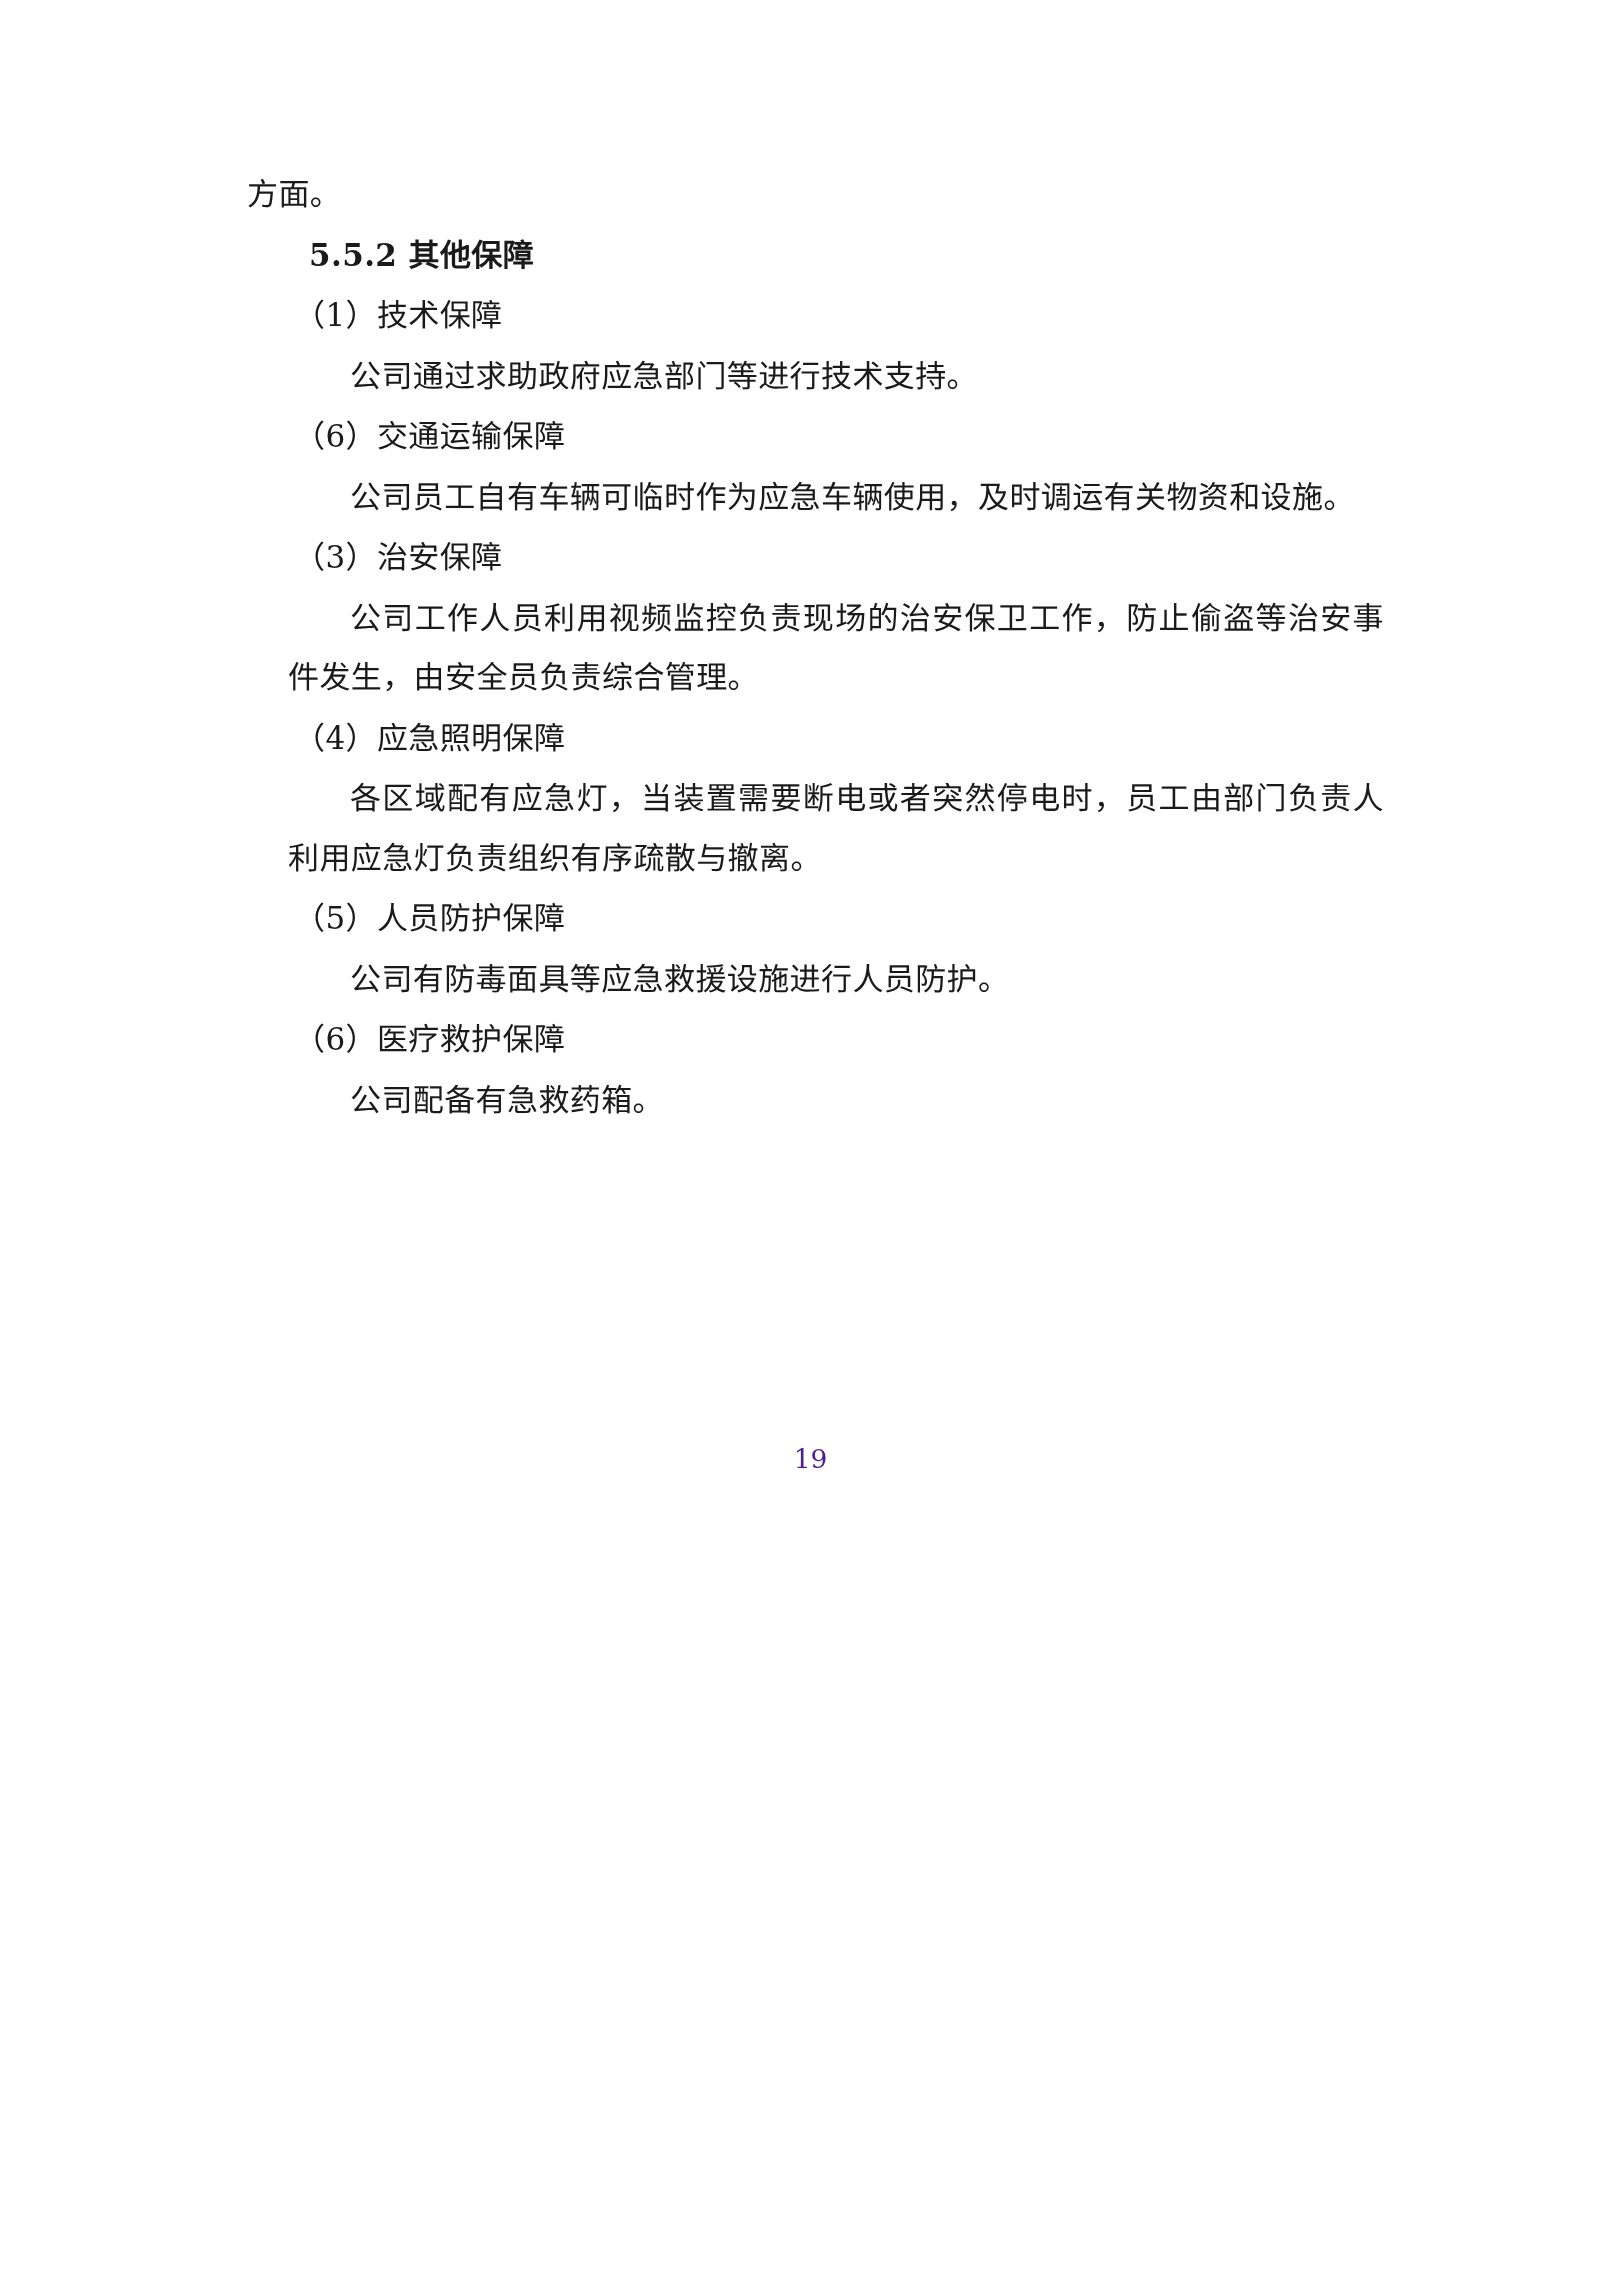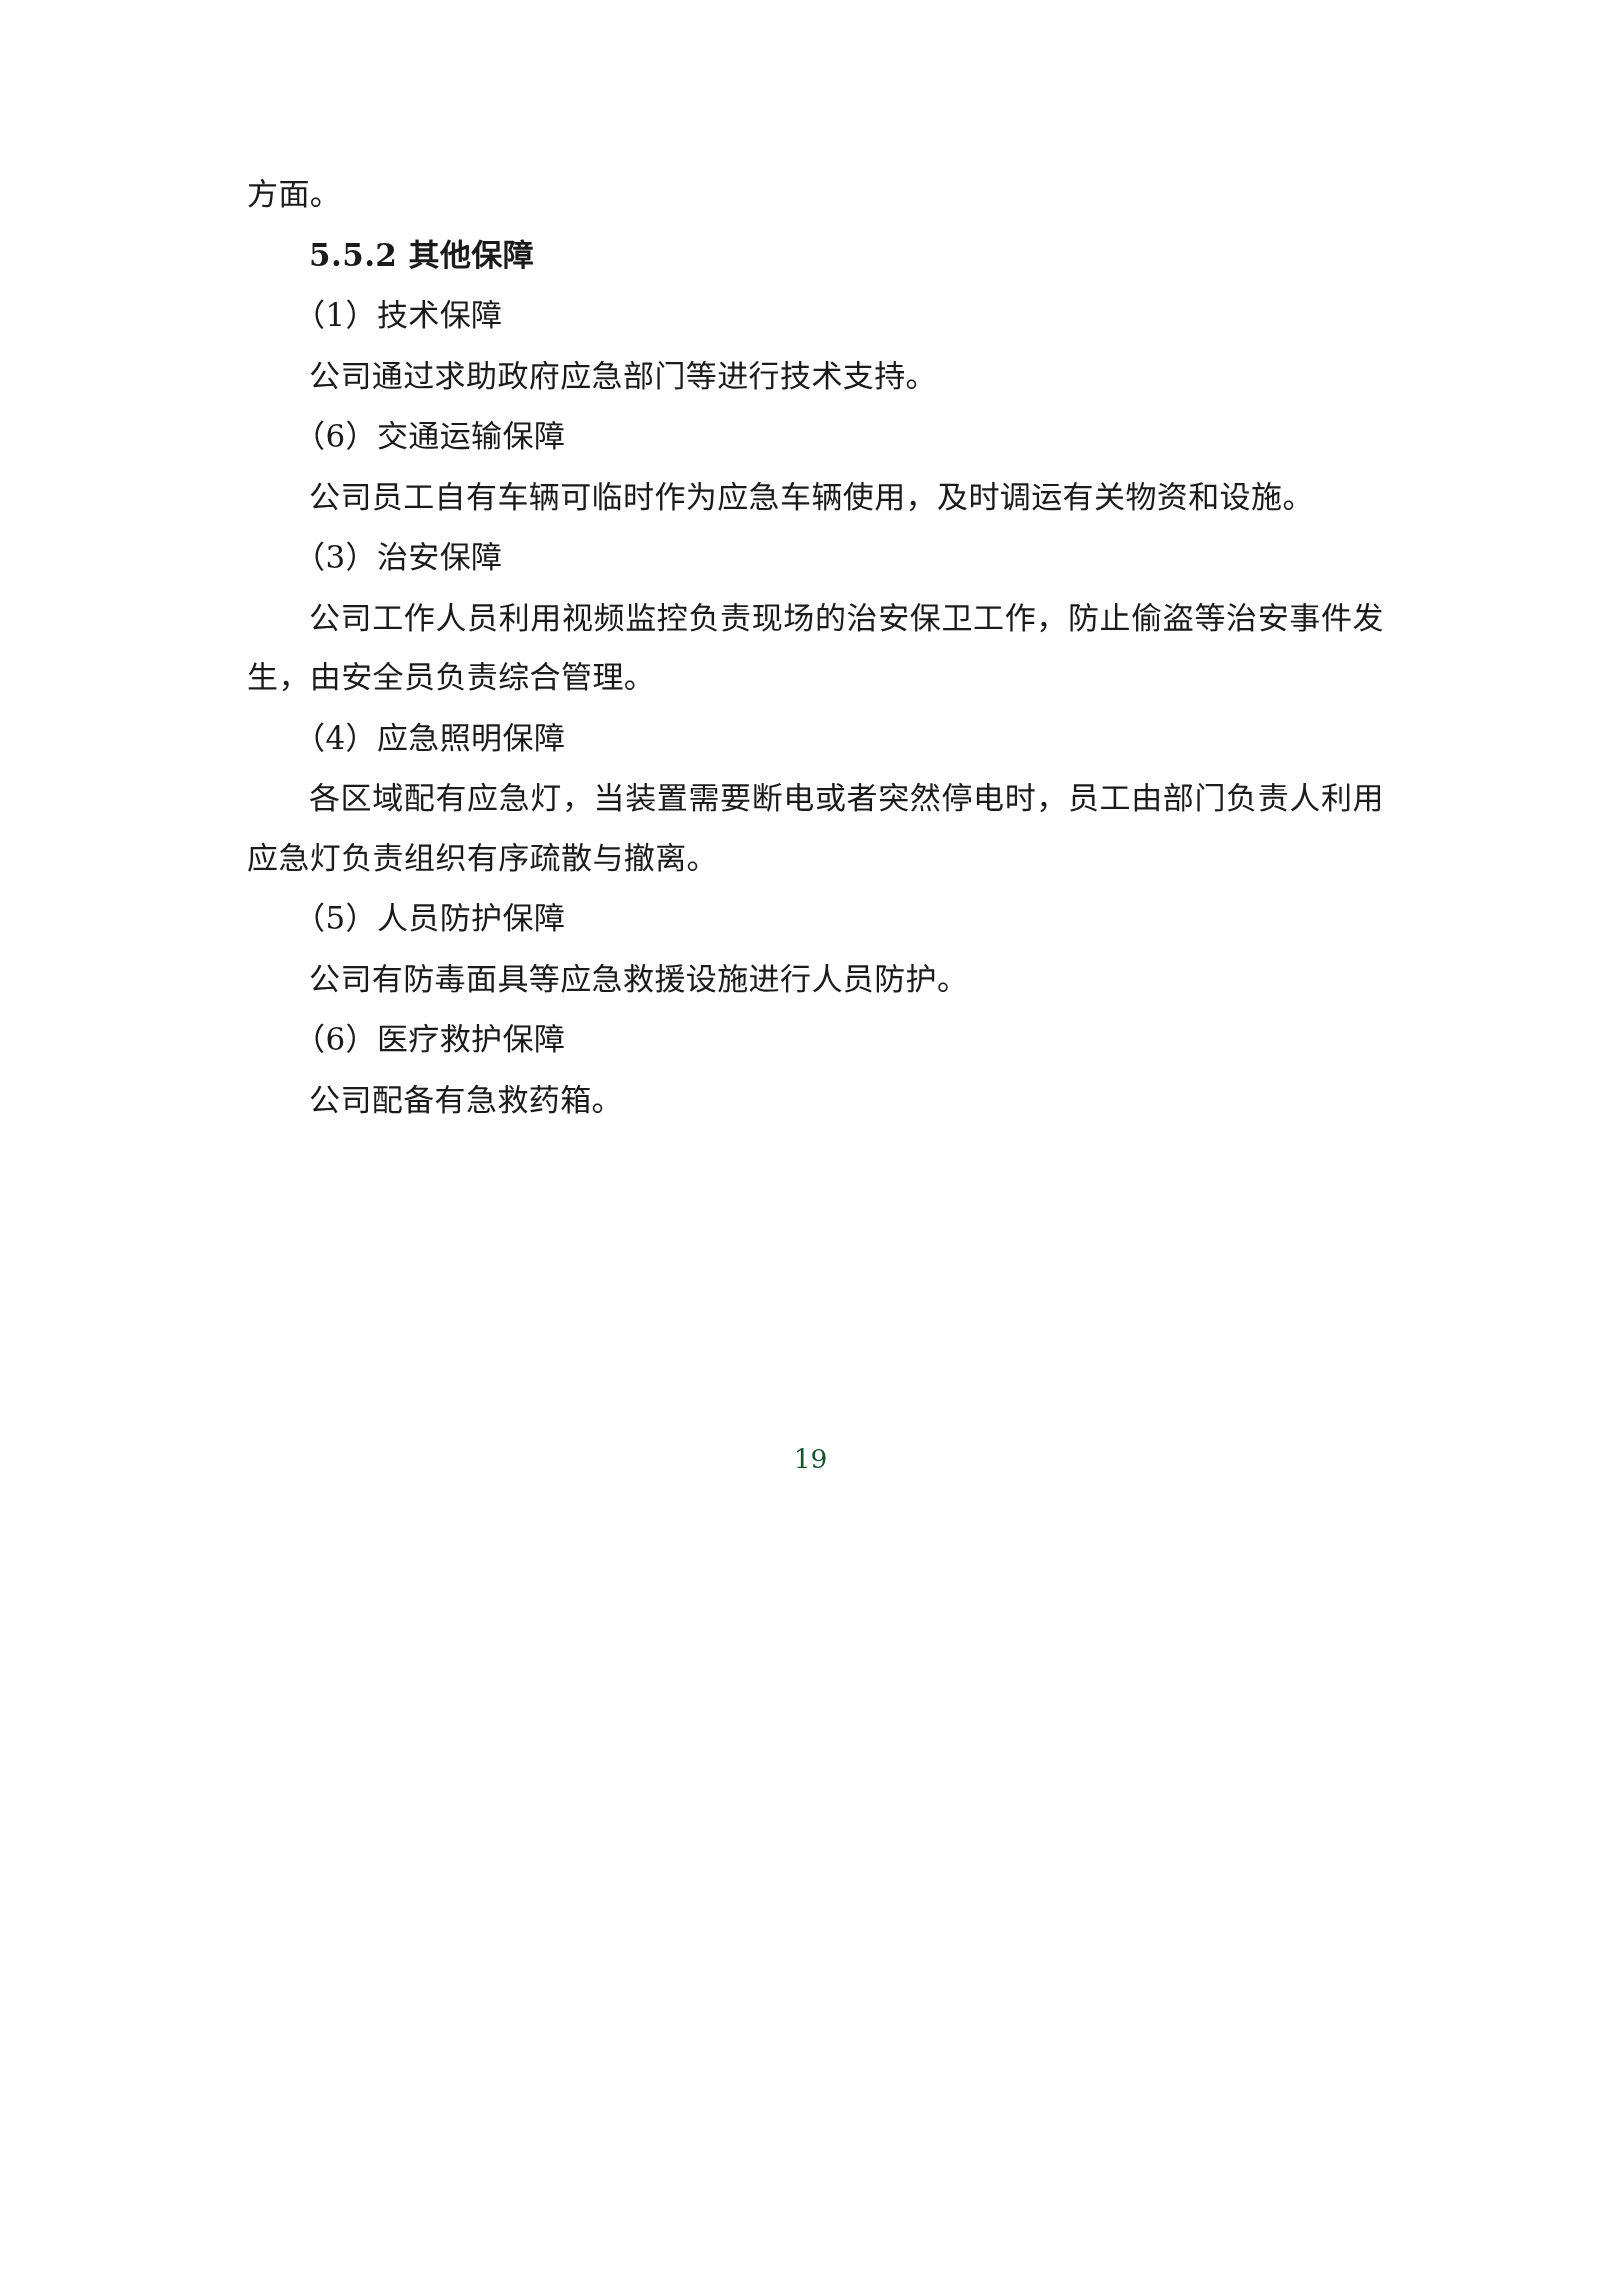--- a/index.html
+++ b/index.html
@@ -28,20 +28,21 @@
     font-size: 31px;
     line-height: 1.92;
     text-align: justify;
     text-justify: inter-ideograph;
     letter-spacing: 0.4px;
     margin: 0 0 1px 0;
     white-space: pre-wrap;
   }
   .indent-1 {
     text-indent: 62px;
+    margin-left: 41px;
   }
   .indent-half {
     text-indent: 47px;
   }
   .no-indent {
     text-indent: 0;
   }
   .heading {
     font-size: 31px;
     line-height: 1.92;
@@ -51,21 +52,21 @@
     font-weight: bold;
   }
   .footer {
     position: absolute;
     left: 0;
     right: 0;
     top: 1443px;
     text-align: center;
     font-size: 26.5px;
     font-family: "DejaVu Serif", "Liberation Serif", serif;
-    color: #14532d;
+    color: #4c1d95;
   }
 </style>
 </head>
 <body>
 
 <div class="page">
   <div class="content">
 
     <p class="para no-indent">方面。</p>
 

